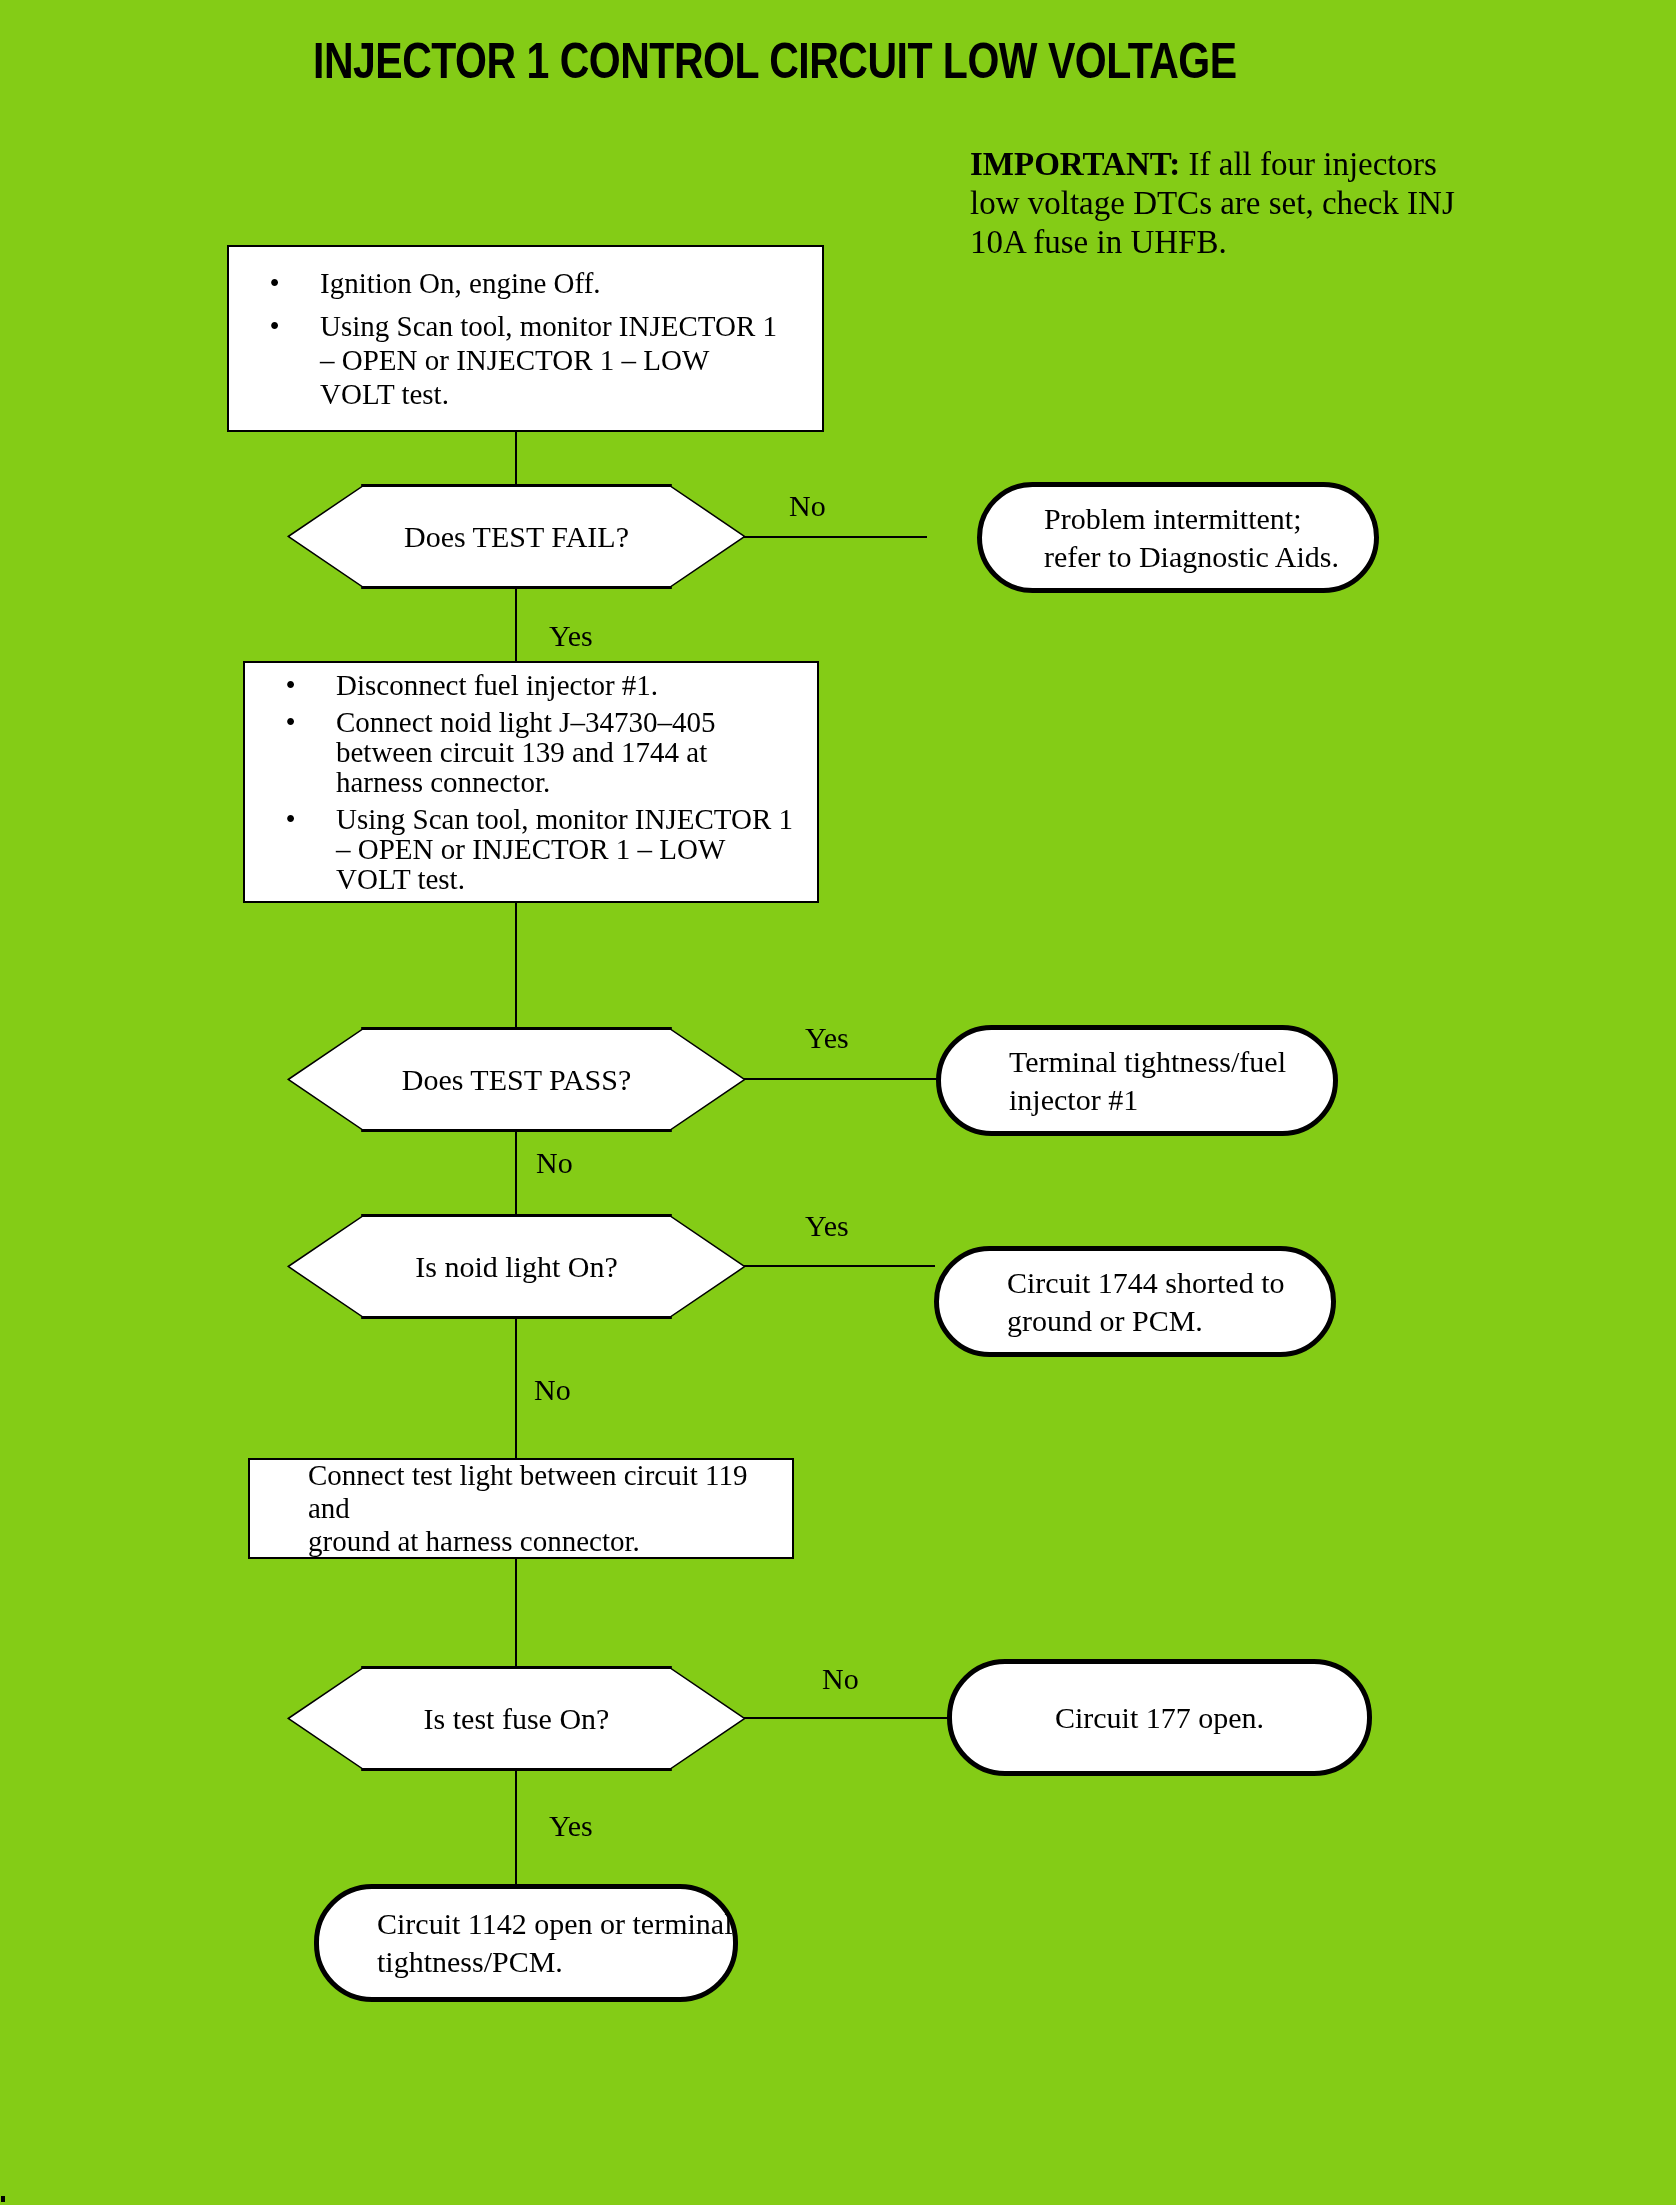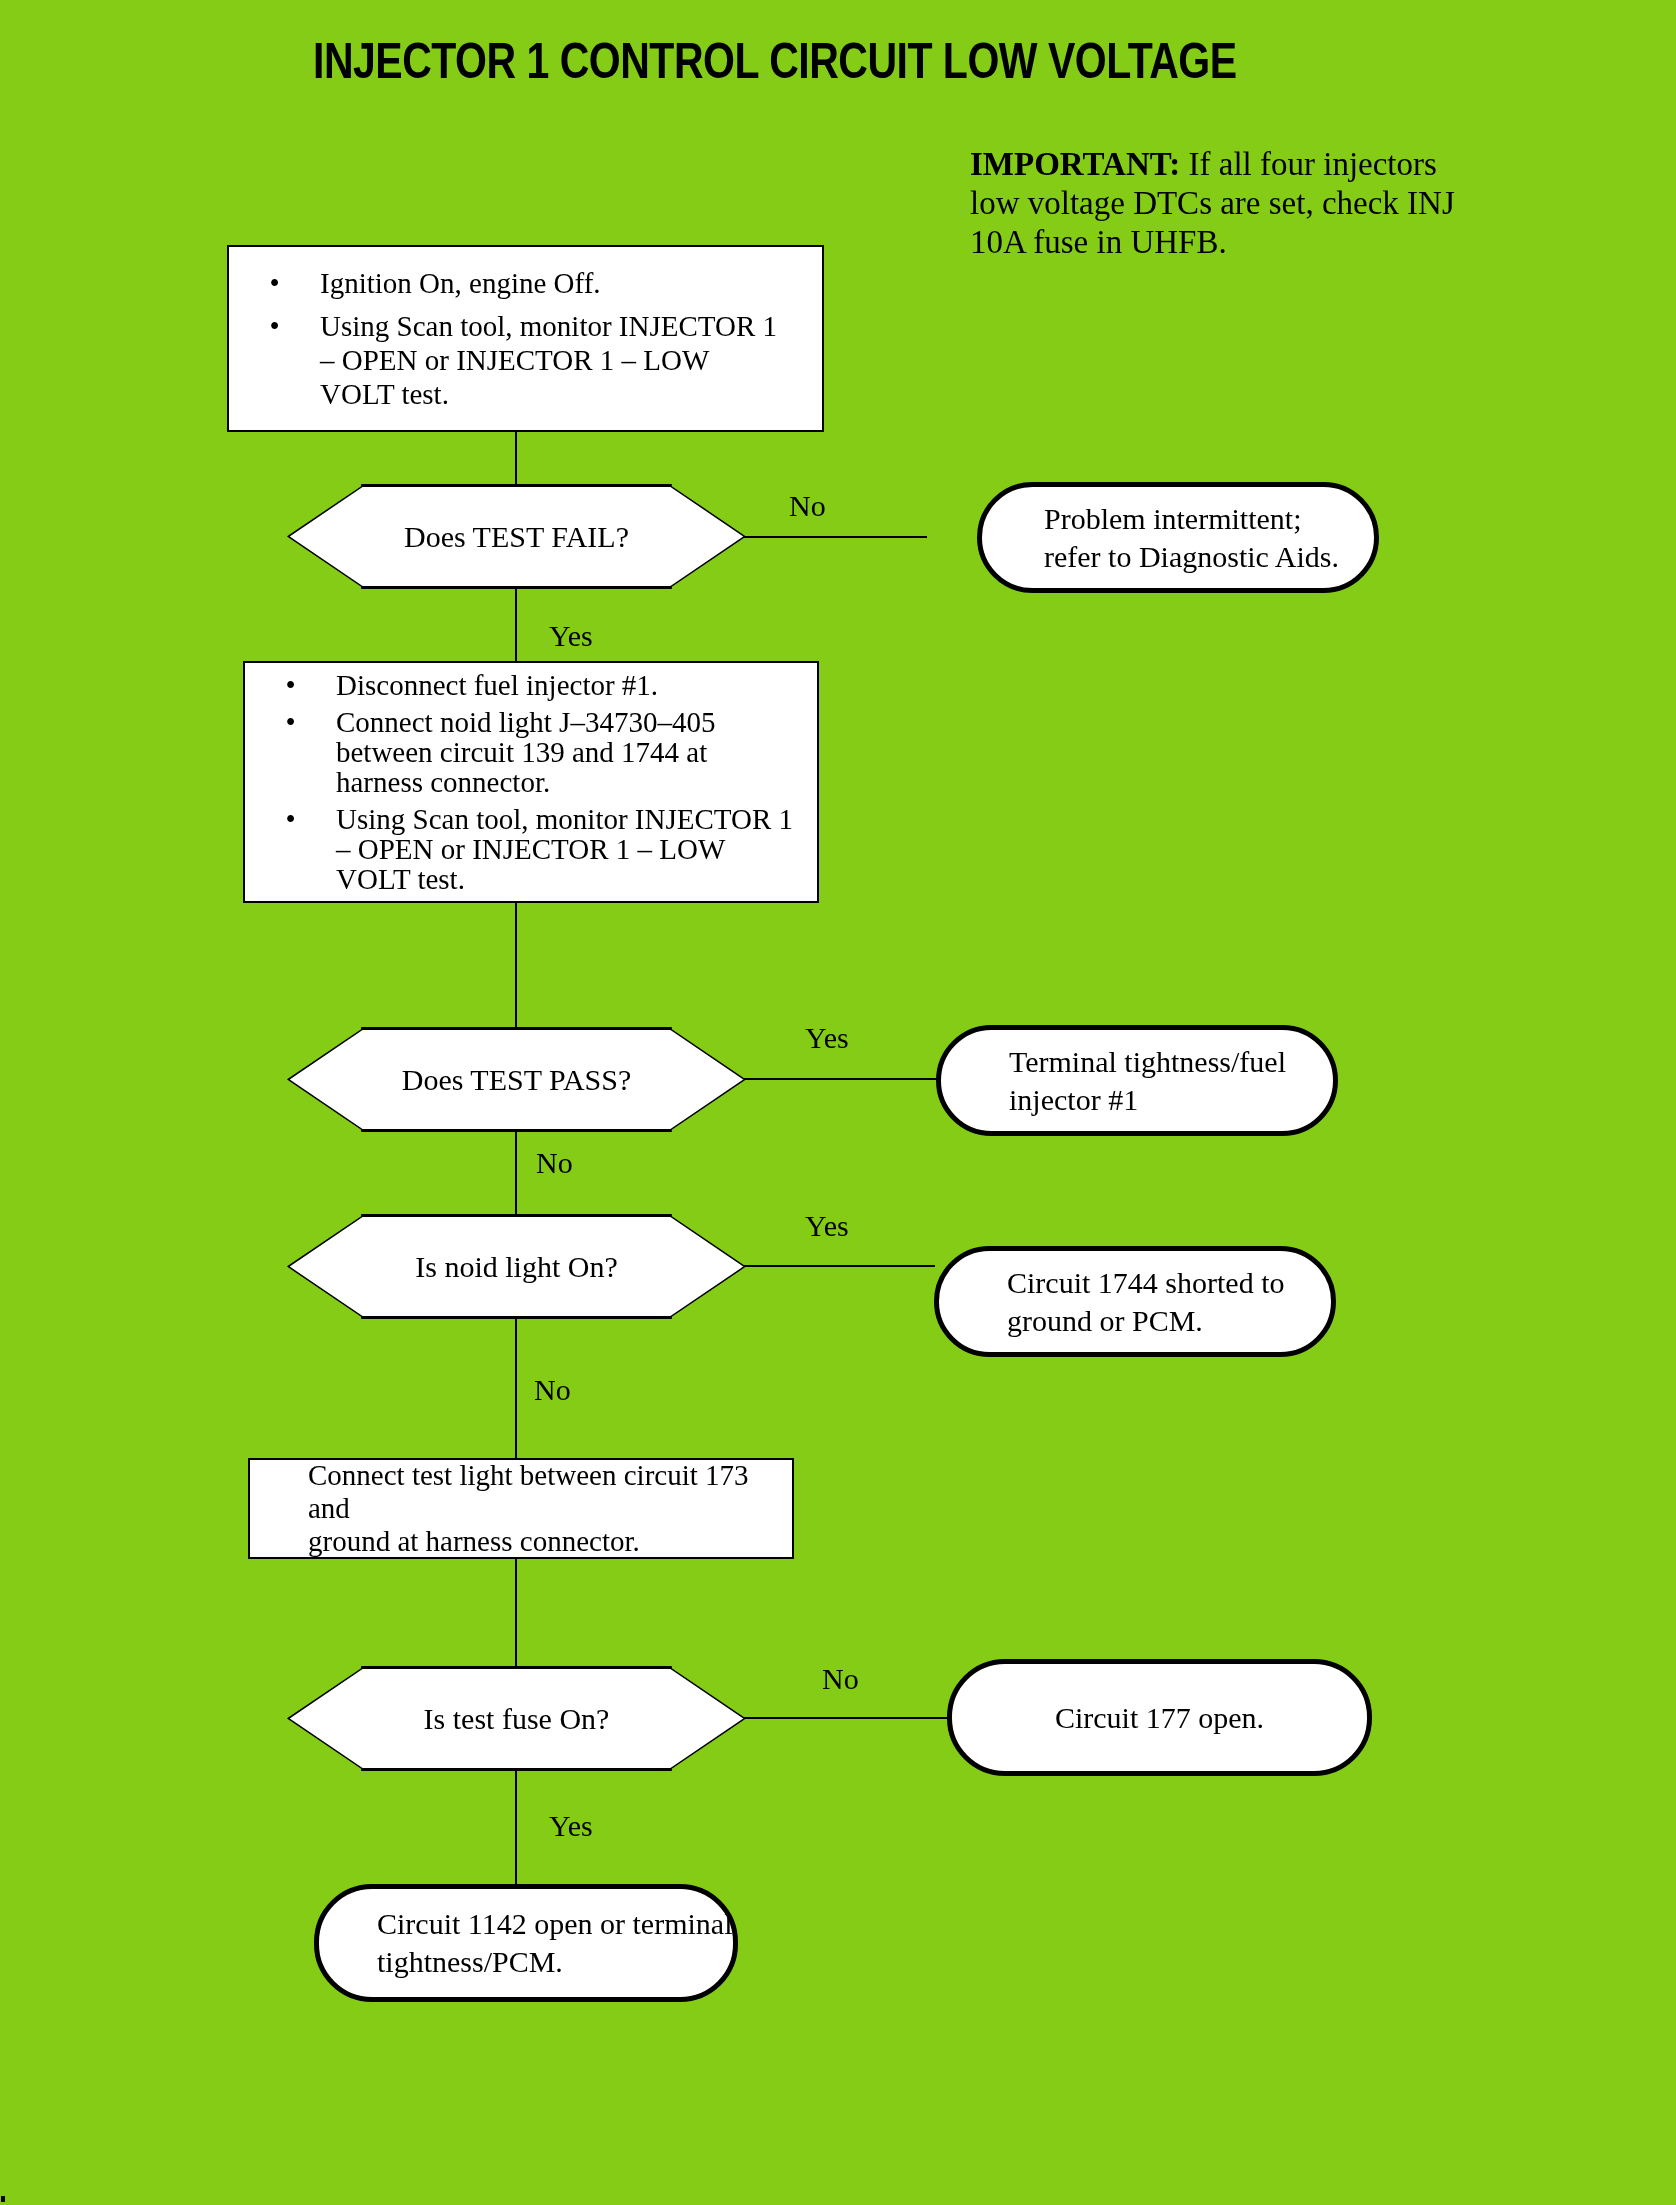--- a/index.html
+++ b/index.html
@@ -254,21 +254,21 @@
   <div class="edge-label" id="lbl-d3-yes">Yes</div>
 
   <div class="term" id="term3">
     <div class="term-text">Circuit 1744 shorted to
 ground or PCM.</div>
   </div>
 
   <div class="edge-label" id="lbl-d3-no">No</div>
 
   <div class="pbox" id="box3">
-    <div class="plain-text">Connect test light between circuit 173 and
+    <div class="plain-text">Connect test light between circuit 119 and
 ground at harness connector.</div>
   </div>
 
   <div class="hex" id="hex4">
     <svg width="459" height="107" viewBox="0 0 755 176">
       <polygon points="2,88 126,4 629,4 753,88 629,172 126,172" fill="#ffffff" stroke="#000000" stroke-width="2.5"></polygon>
       <line x1="122" y1="4" x2="633" y2="4" stroke="#000000" stroke-width="5"></line>
       <line x1="122" y1="172" x2="633" y2="172" stroke="#000000" stroke-width="5"></line>
     </svg>
     <div class="hex-label">Is test fuse On?</div>

